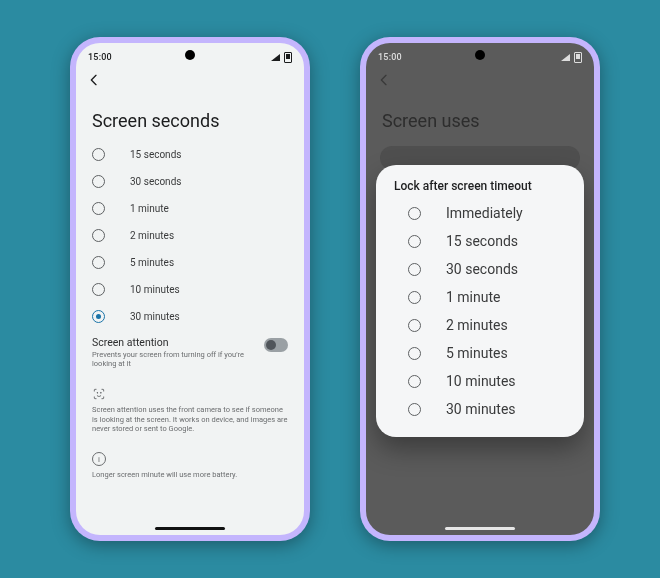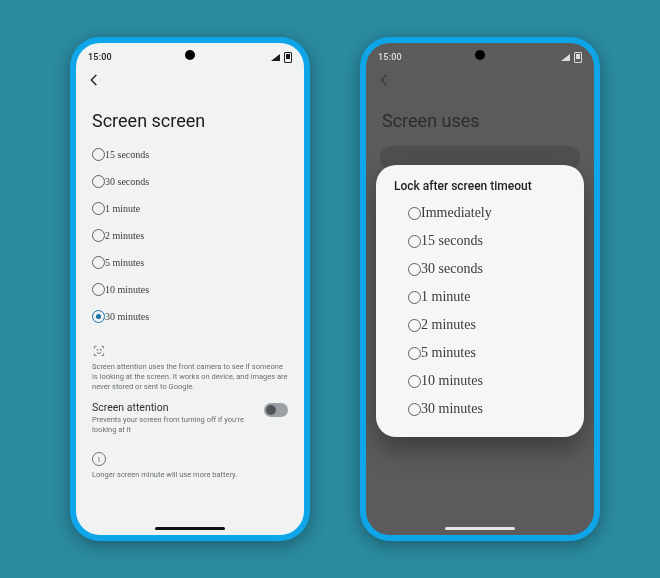--- a/index.html
+++ b/index.html
@@ -15,21 +15,21 @@
   .stage {
     position: relative;
     width: 660px;
     height: 578px;
   }
   .phone {
     position: absolute;
     width: 240px;
     height: 504px;
     border-radius: 30px;
-    background: #0ea5e9;
+    background: #c4b5fd;
     box-shadow: 0 4px 18px rgba(0,0,0,.35);
     padding: 6px;
     box-sizing: border-box;
   }
   .phone.left  { left: 70px;  top: 37px; }
   .phone.right { left: 360px; top: 37px; }
   .screen {
     position: relative;
     width: 100%;
     height: 100%;
@@ -99,26 +99,25 @@
   }
   .screen.dim .page-title { color: #2d2d2d; }
   .options {
     display: flex;
     flex-direction: column;
     padding: 0 10px 0 14px;
   }
   .option-row {
     display: flex;
     align-items: center;
-    gap: 0;
+    gap: 25px;
     padding: 7px 2px;
     font-size: 10px;
     color: #3a3b3c;
     cursor: pointer;
-    font-family: Liberation Serif, serif;
   }
   .radio {
     width: 13px; height: 13px;
     border: 1.5px solid #5e6163;
     border-radius: 50%;
     box-sizing: border-box;
     display: inline-flex;
     align-items: center;
     justify-content: center;
     flex: 0 0 auto;
@@ -238,21 +237,21 @@
       </div>
 
       <div class="back-row">
         <div class="back-arrow">
           <svg width="16" height="16" viewBox="0 0 24 24">
               <path fill="none" stroke="currentColor" stroke-width="2" stroke-linecap="round" stroke-linejoin="round" d="M15 5l-7 7 7 7"></path>
             </svg>
         </div>
       </div>
 
-      <div class="page-title">Screen screen</div>
+      <div class="page-title">Screen seconds</div>
 
       <div class="options" id="left-options">
           <div class="option-row">
             <span class="radio"></span>
             <span>15 seconds</span>
           </div>
           <div class="option-row">
             <span class="radio"></span>
             <span>30 seconds</span>
           </div>
@@ -270,46 +269,46 @@
           </div>
           <div class="option-row">
             <span class="radio"></span>
             <span>10 minutes</span>
           </div>
           <div class="option-row">
             <span class="radio selected"></span>
             <span>30 minutes</span>
           </div>
         </div>
+
+      <div class="section">
+        <div class="sa-row">
+          <div class="sa-text">
+            <div class="sa-title">Screen attention</div>
+            <div class="sa-sub">Prevents your screen from turning off if you're looking at it</div>
+          </div>
+          <div class="toggle"></div>
+        </div>
+      </div>
 
       <div class="section">
         <div class="face-icon">
           <svg width="14" height="14" viewBox="0 0 24 24">
               <g fill="none" stroke="#5e6163" stroke-width="1.5" stroke-linecap="round">
                 <path d="M7 4H5a1 1 0 0 0-1 1v2M17 4h2a1 1 0 0 1 1 1v2M7 20H5a1 1 0 0 1-1-1v-2M17 20h2a1 1 0 0 0 1-1v-2"></path>
                 <circle cx="9" cy="10" r=".5"></circle>
                 <circle cx="15" cy="10" r=".5"></circle>
                 <path d="M9 15c1 .8 2 1.2 3 1.2s2-.4 3-1.2"></path>
               </g>
             </svg>
         </div>
         <div class="info-text">Screen attention uses the front camera to see if someone is looking at the screen. It works on device, and images are never stored or sent to Google.</div>
       </div>
 
       <div class="section">
-        <div class="sa-row">
-          <div class="sa-text">
-            <div class="sa-title">Screen attention</div>
-            <div class="sa-sub">Prevents your screen from turning off if you're looking at it</div>
-          </div>
-          <div class="toggle"></div>
-        </div>
-      </div>
-
-      <div class="section">
         <div class="info-icon">i</div>
         <div class="info-text">Longer screen minute will use more battery.</div>
       </div>
 
       <div class="nav-bar"></div>
     </div>
   </div>
 
   <div class="phone right">
     <div class="screen dim">

